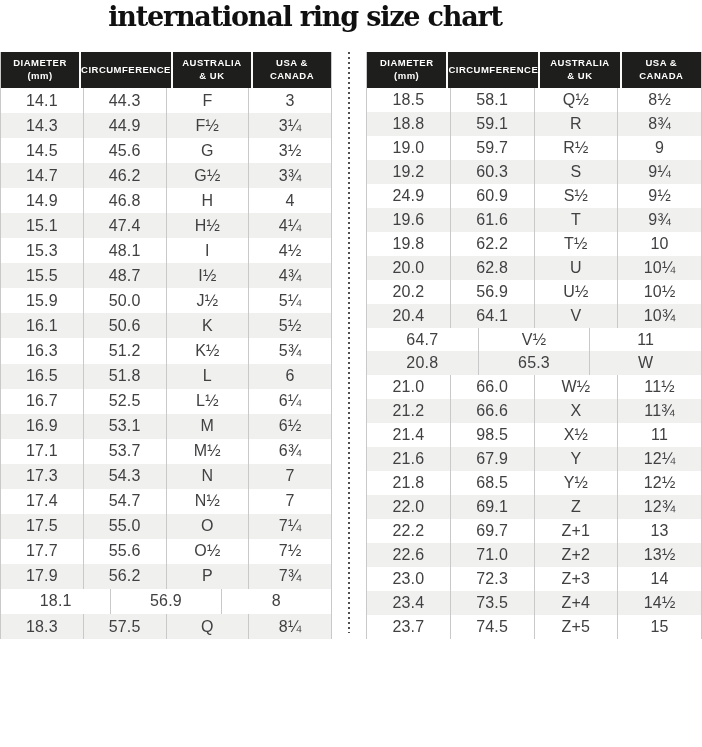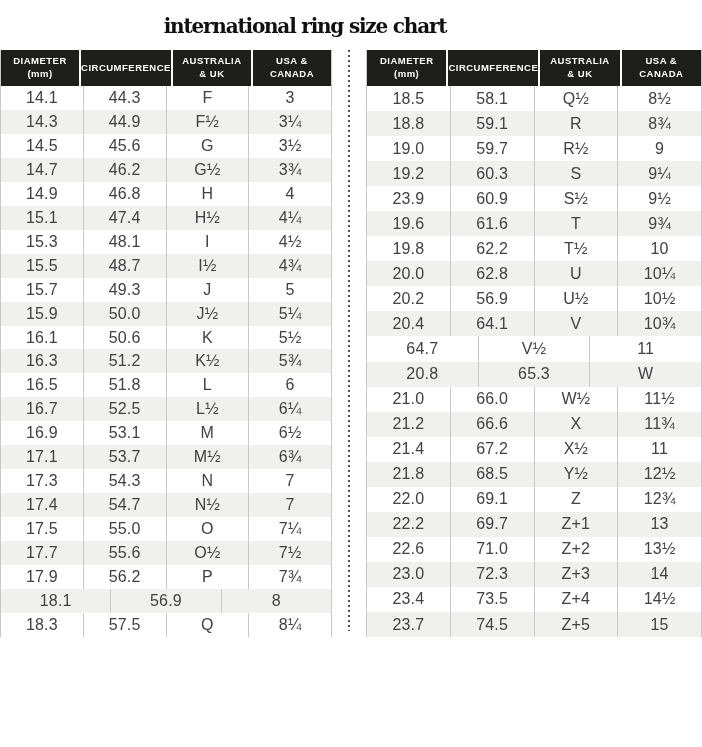--- a/index.html
+++ b/index.html
@@ -8,35 +8,36 @@
     background: #ffffff;
   }
   body {
     width: 702px;
     height: 747px;
     overflow: hidden;
     font-family: "Liberation Sans", sans-serif;
     position: relative;
   }
   .title {
-    margin: 9px;
+    margin: 0;
     height: 32px;
     line-height: 34px;
     text-align: center;
     padding-right: 92px;
     font-family: "DejaVu Serif", serif;
     font-weight: 900;
-    font-size: 20px;
+    font-size: 27px;
     letter-spacing: -1.2px;
     color: #101010;
     white-space: nowrap;
   }
   .tables {
     display: flex;
     height: 587px;
+    margin-top: 20px;
   }
   .table {
     width: 332px;
     display: flex;
     flex-direction: column;
     box-sizing: border-box;
     border-left: 1px solid #c9c9c9;
     border-right: 1px solid #c9c9c9;
   }
   .table.right { width: 336px; }
@@ -164,26 +165,20 @@
             <div class="tcell">I</div>
             <div class="tcell">4½</div>
           </div>
           <div class="trow">
             <div class="tcell">15.5</div>
             <div class="tcell">48.7</div>
             <div class="tcell">I½</div>
             <div class="tcell">4¾</div>
           </div>
           <div class="trow">
-            <div class="tcell">15.7</div>
-            <div class="tcell">49.3</div>
-            <div class="tcell">J</div>
-            <div class="tcell">5</div>
-          </div>
-          <div class="trow">
             <div class="tcell">15.9</div>
             <div class="tcell">50.0</div>
             <div class="tcell">J½</div>
             <div class="tcell">5¼</div>
           </div>
           <div class="trow">
             <div class="tcell">16.1</div>
             <div class="tcell">50.6</div>
             <div class="tcell">K</div>
             <div class="tcell">5½</div>
@@ -299,21 +294,21 @@
             <div class="tcell">R½</div>
             <div class="tcell">9</div>
           </div>
           <div class="trow">
             <div class="tcell">19.2</div>
             <div class="tcell">60.3</div>
             <div class="tcell">S</div>
             <div class="tcell">9¼</div>
           </div>
           <div class="trow">
-            <div class="tcell">23.9</div>
+            <div class="tcell">24.9</div>
             <div class="tcell">60.9</div>
             <div class="tcell">S½</div>
             <div class="tcell">9½</div>
           </div>
           <div class="trow">
             <div class="tcell">19.6</div>
             <div class="tcell">61.6</div>
             <div class="tcell">T</div>
             <div class="tcell">9¾</div>
           </div>
@@ -358,23 +353,29 @@
             <div class="tcell">11½</div>
           </div>
           <div class="trow">
             <div class="tcell">21.2</div>
             <div class="tcell">66.6</div>
             <div class="tcell">X</div>
             <div class="tcell">11¾</div>
           </div>
           <div class="trow">
             <div class="tcell">21.4</div>
-            <div class="tcell">67.2</div>
+            <div class="tcell">98.5</div>
             <div class="tcell">X½</div>
             <div class="tcell">11</div>
+          </div>
+          <div class="trow">
+            <div class="tcell">21.6</div>
+            <div class="tcell">67.9</div>
+            <div class="tcell">Y</div>
+            <div class="tcell">12¼</div>
           </div>
           <div class="trow">
             <div class="tcell">21.8</div>
             <div class="tcell">68.5</div>
             <div class="tcell">Y½</div>
             <div class="tcell">12½</div>
           </div>
           <div class="trow">
             <div class="tcell">22.0</div>
             <div class="tcell">69.1</div>

